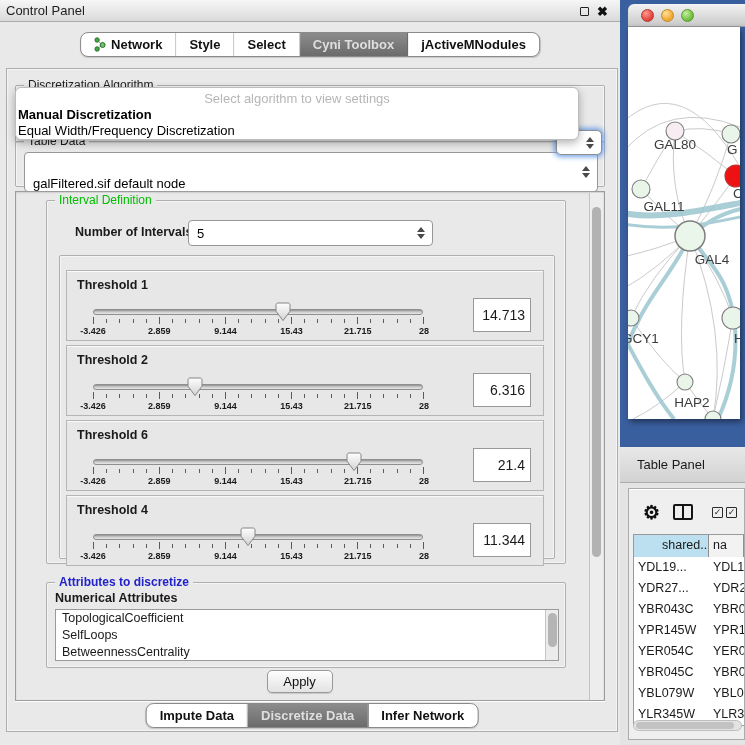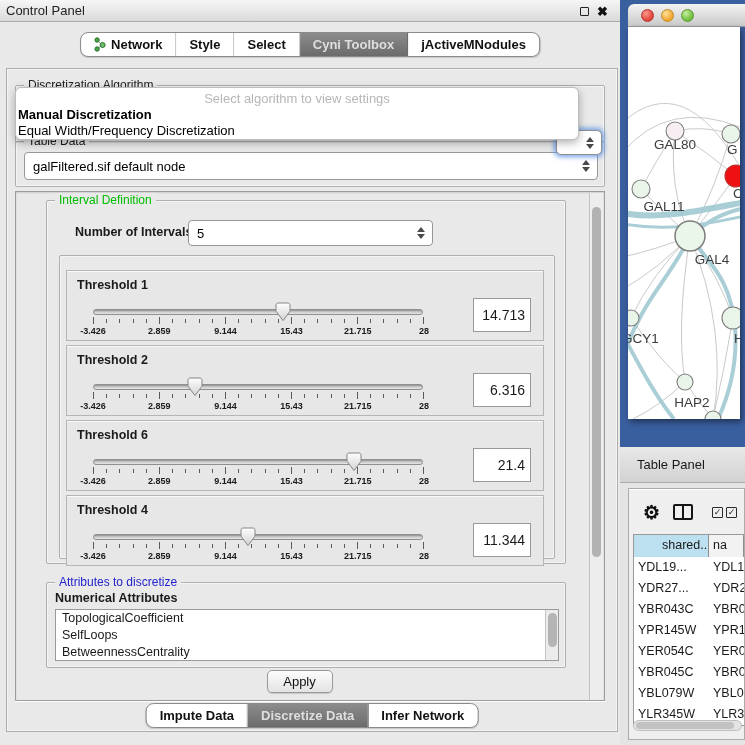--- a/index.html
+++ b/index.html
@@ -54,21 +54,21 @@
   .popup .opt2{position:absolute;left:2px;top:35px;color:#000;}
 
   
   #tabledata-group{left:8px;top:72px;width:590px;height:46px;}
   .combo{position:absolute;background:#FFF;border:1px solid #979797;border-radius:4px;
     font-size:13px;color:#000;display:flex;align-items:center;padding-left:8px;}
   .spin{position:absolute;right:7px;top:50%;transform:translateY(-50%);display:flex;flex-direction:column;gap:2px;}
   .spin i{display:block;width:0;height:0;border-left:4px solid transparent;border-right:4px solid transparent;}
   .spin .up{border-bottom:5px solid #4A4A4A;}
   .spin .dn{border-top:5px solid #4A4A4A;}
-  #tabledata-combo{left:8px;top:10px;width:574px;height:28px;}
+  #tabledata-combo{left:8px;top:10px;width:574px;height:40px;align-items:flex-end;}
 
   
   #main-panel{position:absolute;left:8px;top:122px;width:590px;height:510px;
     border:1px solid #9C9C9C;box-shadow:inset 0 1px 2px rgba(0,0,0,.12),0 1px 0 #FFF;background:#E9E9E9;overflow:hidden;}
 
   #interval-group{left:30px;top:8px;width:520px;height:364px;}
   #interval-group>.legend{color:var(--title-green);}
   #num-label{position:absolute;left:28px;top:24px;font-size:12.5px;font-weight:bold;}
   #num-combo{left:141px;top:19px;width:245px;height:26px;}
 
@@ -85,21 +85,21 @@
   .t-ticks{position:absolute;left:26px;top:46px;width:331px;height:9px;}
   .t-ticks i{position:absolute;top:2px;width:1px;background:#5A5A5A;}
   .t-ticks i.maj{top:0;height:7px;}
   .t-ticks i.min{height:4px;}
   .t-ticklabels{position:absolute;left:26px;top:55px;width:331px;height:11px;font-size:9px;font-weight:bold;color:#1A1A1A;}
   .t-ticklabels span{position:absolute;transform:translateX(-50%);white-space:nowrap;}
   .t-value{position:absolute;right:12px;top:27px;width:58px;height:34px;background:#FFF;
     border:1px solid #999;font-size:14px;text-align:right;line-height:32px;padding-right:5px;}
 
   #attr-group{left:30px;top:390px;width:520px;height:86px;}
-  #attr-group>.legend{color:var(--title-blue);}
+  #attr-group>.legend{color:var(--title-blue);font-weight:bold;}
   #attr-sub{position:absolute;left:8px;top:8px;font-size:12.5px;font-weight:bold;}
   #attr-list{position:absolute;left:8px;top:26px;width:504px;height:52px;background:#FFF;
     border:1px solid #9A9A9A;overflow:hidden;font-size:12.5px;}
   #attr-list .li{height:17px;line-height:17px;padding-left:6px;white-space:nowrap;}
   .list-scroll{position:absolute;right:0;top:0;width:13px;height:100%;background:#ECECEC;border-left:1px solid #C4C4C4;}
   .list-scroll .thumb{position:absolute;left:2px;top:3px;width:9px;height:34px;background:#B5B5B5;border-radius:5px;}
 
   #apply-row{position:absolute;left:0;right:21px;bottom:4px;height:26px;text-align:center;}
   #apply-btn{display:inline-block;min-width:66px;height:23px;line-height:21px;font-size:13px;
     font-family:"Liberation Sans",sans-serif;color:#111;background:linear-gradient(#FDFDFD,#E3E3E3);

